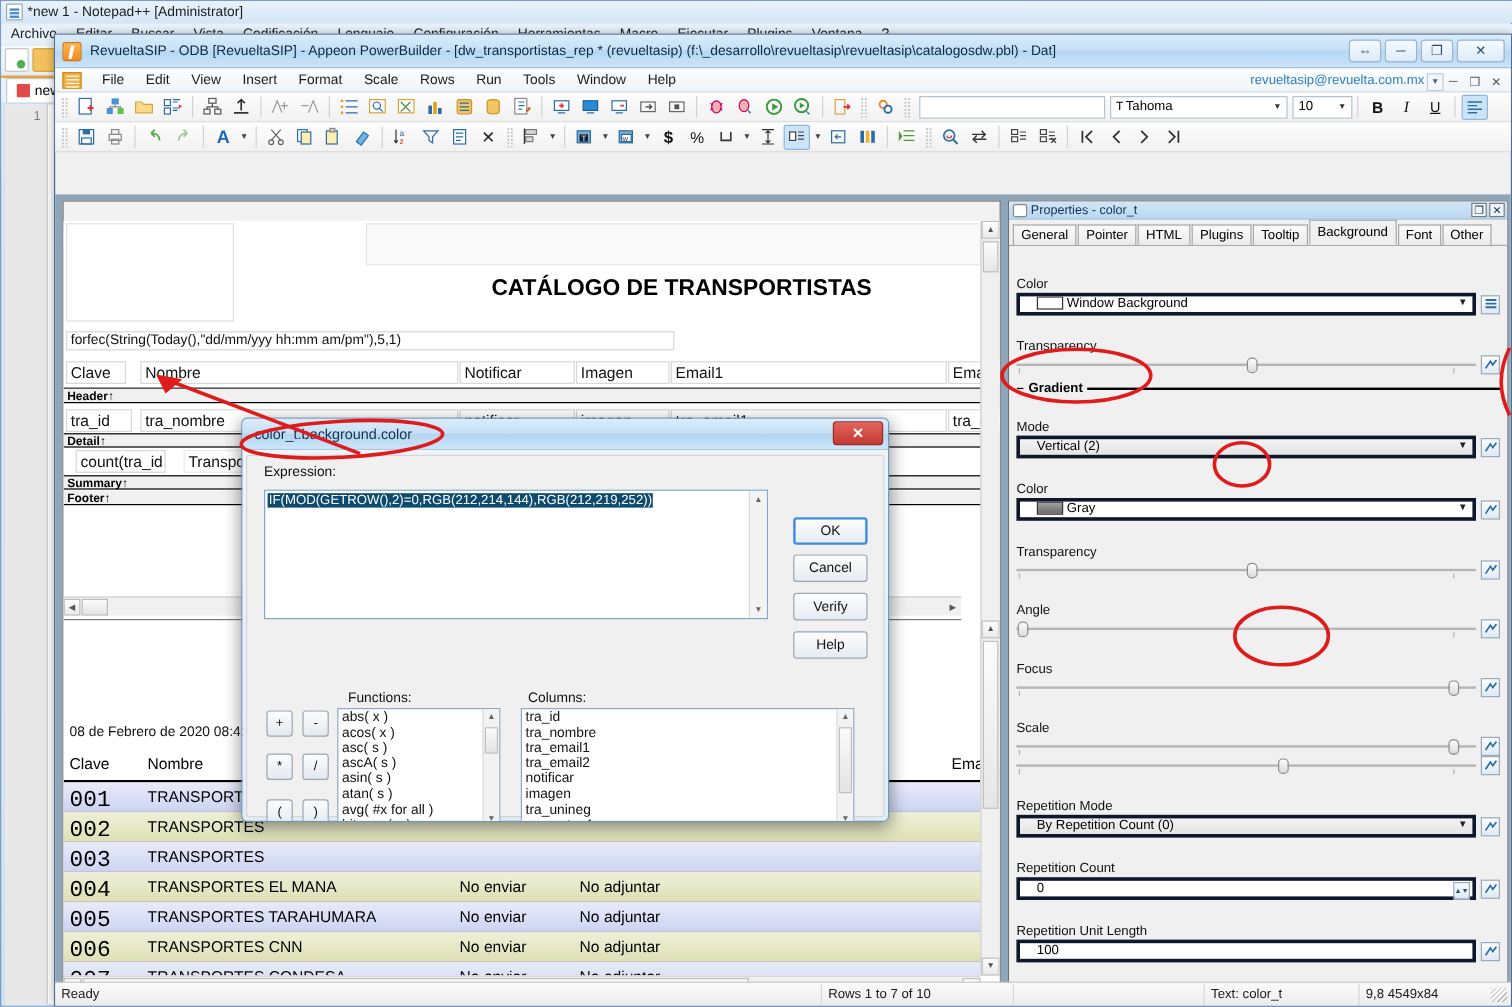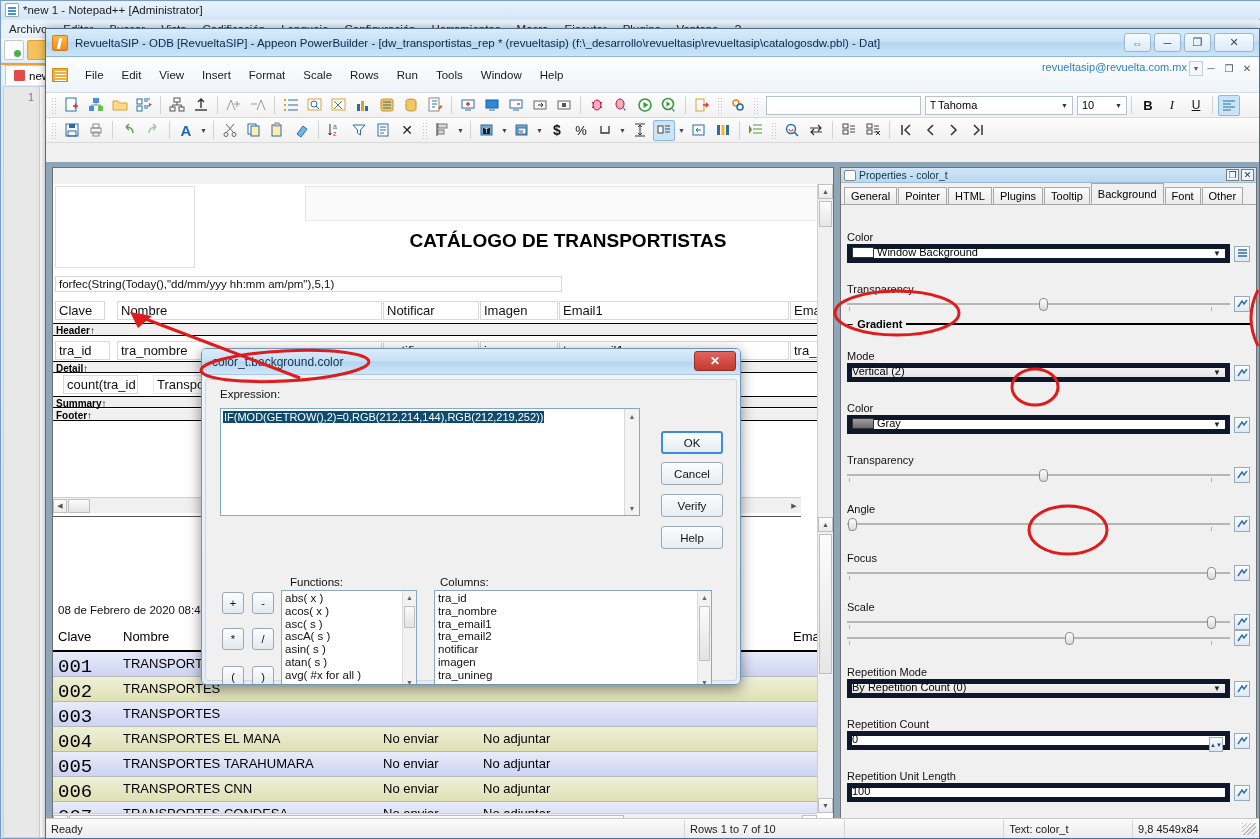--- a/index.html
+++ b/index.html
@@ -99,21 +99,21 @@
   #pb-titletext { font-size:11.5px;color:#0b2a45;white-space:nowrap;}
   #pb-wincontrols { position:absolute;right:5px;top:4px;display:flex;gap:3px;}
   .wbtn {
     width:27px;height:19px;border:1px solid #9ab6ce;border-radius:3px;
     background:linear-gradient(#f5fbff,#dcebf8);
     display:flex;align-items:center;justify-content:center;font-size:11px;color:#2e4b63;
   }
   .wbtn.close {width:40px;}
 
   #pb-menubar {
-    height:36px;width:100%;
+    height:20px;width:100%;
     background:linear-gradient(#fdfefe,#eef4f9);
     border-bottom:1px solid #d4dde6;
     display:flex;align-items:center;padding-left:6px;position:relative;
   }
   #pb-menu-icon {
     width:16px;height:14px;background:#f0b040;border:1px solid #c88c22;margin-right:8px;position:relative;
   }
   #pb-menu-icon:after{content:"";position:absolute;left:2px;top:2px;width:11px;height:1.5px;background:#fff;
    box-shadow:0 3px 0 #fff,0 6px 0 #fff,0 9px 0 #fff;}
   #pb-menubar .mi { padding:0 9px;font-size:11.5px;color:#1a1a1a;}
@@ -219,22 +219,22 @@
   .ptab{
     height:17px;padding:0 6px;border:1px solid #a8a8a8;border-bottom:none;
     background:linear-gradient(#fbfbfb,#ebebeb);font-size:11px;display:flex;align-items:center;
     margin-right:1px;
   }
   .ptab.sel{height:21px;background:#f0f0f0;border-bottom:1px solid #f0f0f0;font-weight:normal;}
   #prop-body{position:absolute;left:0;top:38px;right:0;bottom:0;background:#f0f0f0;padding:5px 6px 0 6px;overflow:hidden;}
   .plabel{font-size:11px;color:#111;margin:20px 0 1px 0;}
   .prow{display:flex;align-items:center;gap:4px;}
   .pcombo{
-    flex:1;height:19px;border:5px solid #0f172a;background:#fff;display:flex;align-items:flex-end;
-    padding:0 0;font-size:11px;position:relative;
+    flex:1;height:19px;border:3px solid #0f172a;background:#fff;display:flex;align-items:flex-start;
+    padding:0 14px;font-size:11px;position:relative;
   }
   .pcombo.gray{background:linear-gradient(#f3f3f3,#e4e4e4);}
   .pcombo .carr{position:absolute;right:4px;font-size:8px;color:#222;}
   .swatch{width:22px;height:11px;border:1px solid #333;margin-right:3px;}
   .pbtn-exp{
     width:16px;height:16px;border:1px solid #9ab;background:linear-gradient(#fbfdff,#dfe9f4);
     display:flex;align-items:center;justify-content:center;
   }
   .pbtn-exp svg{display:block;}
   .slider{flex:1;height:16px;position:relative;}

